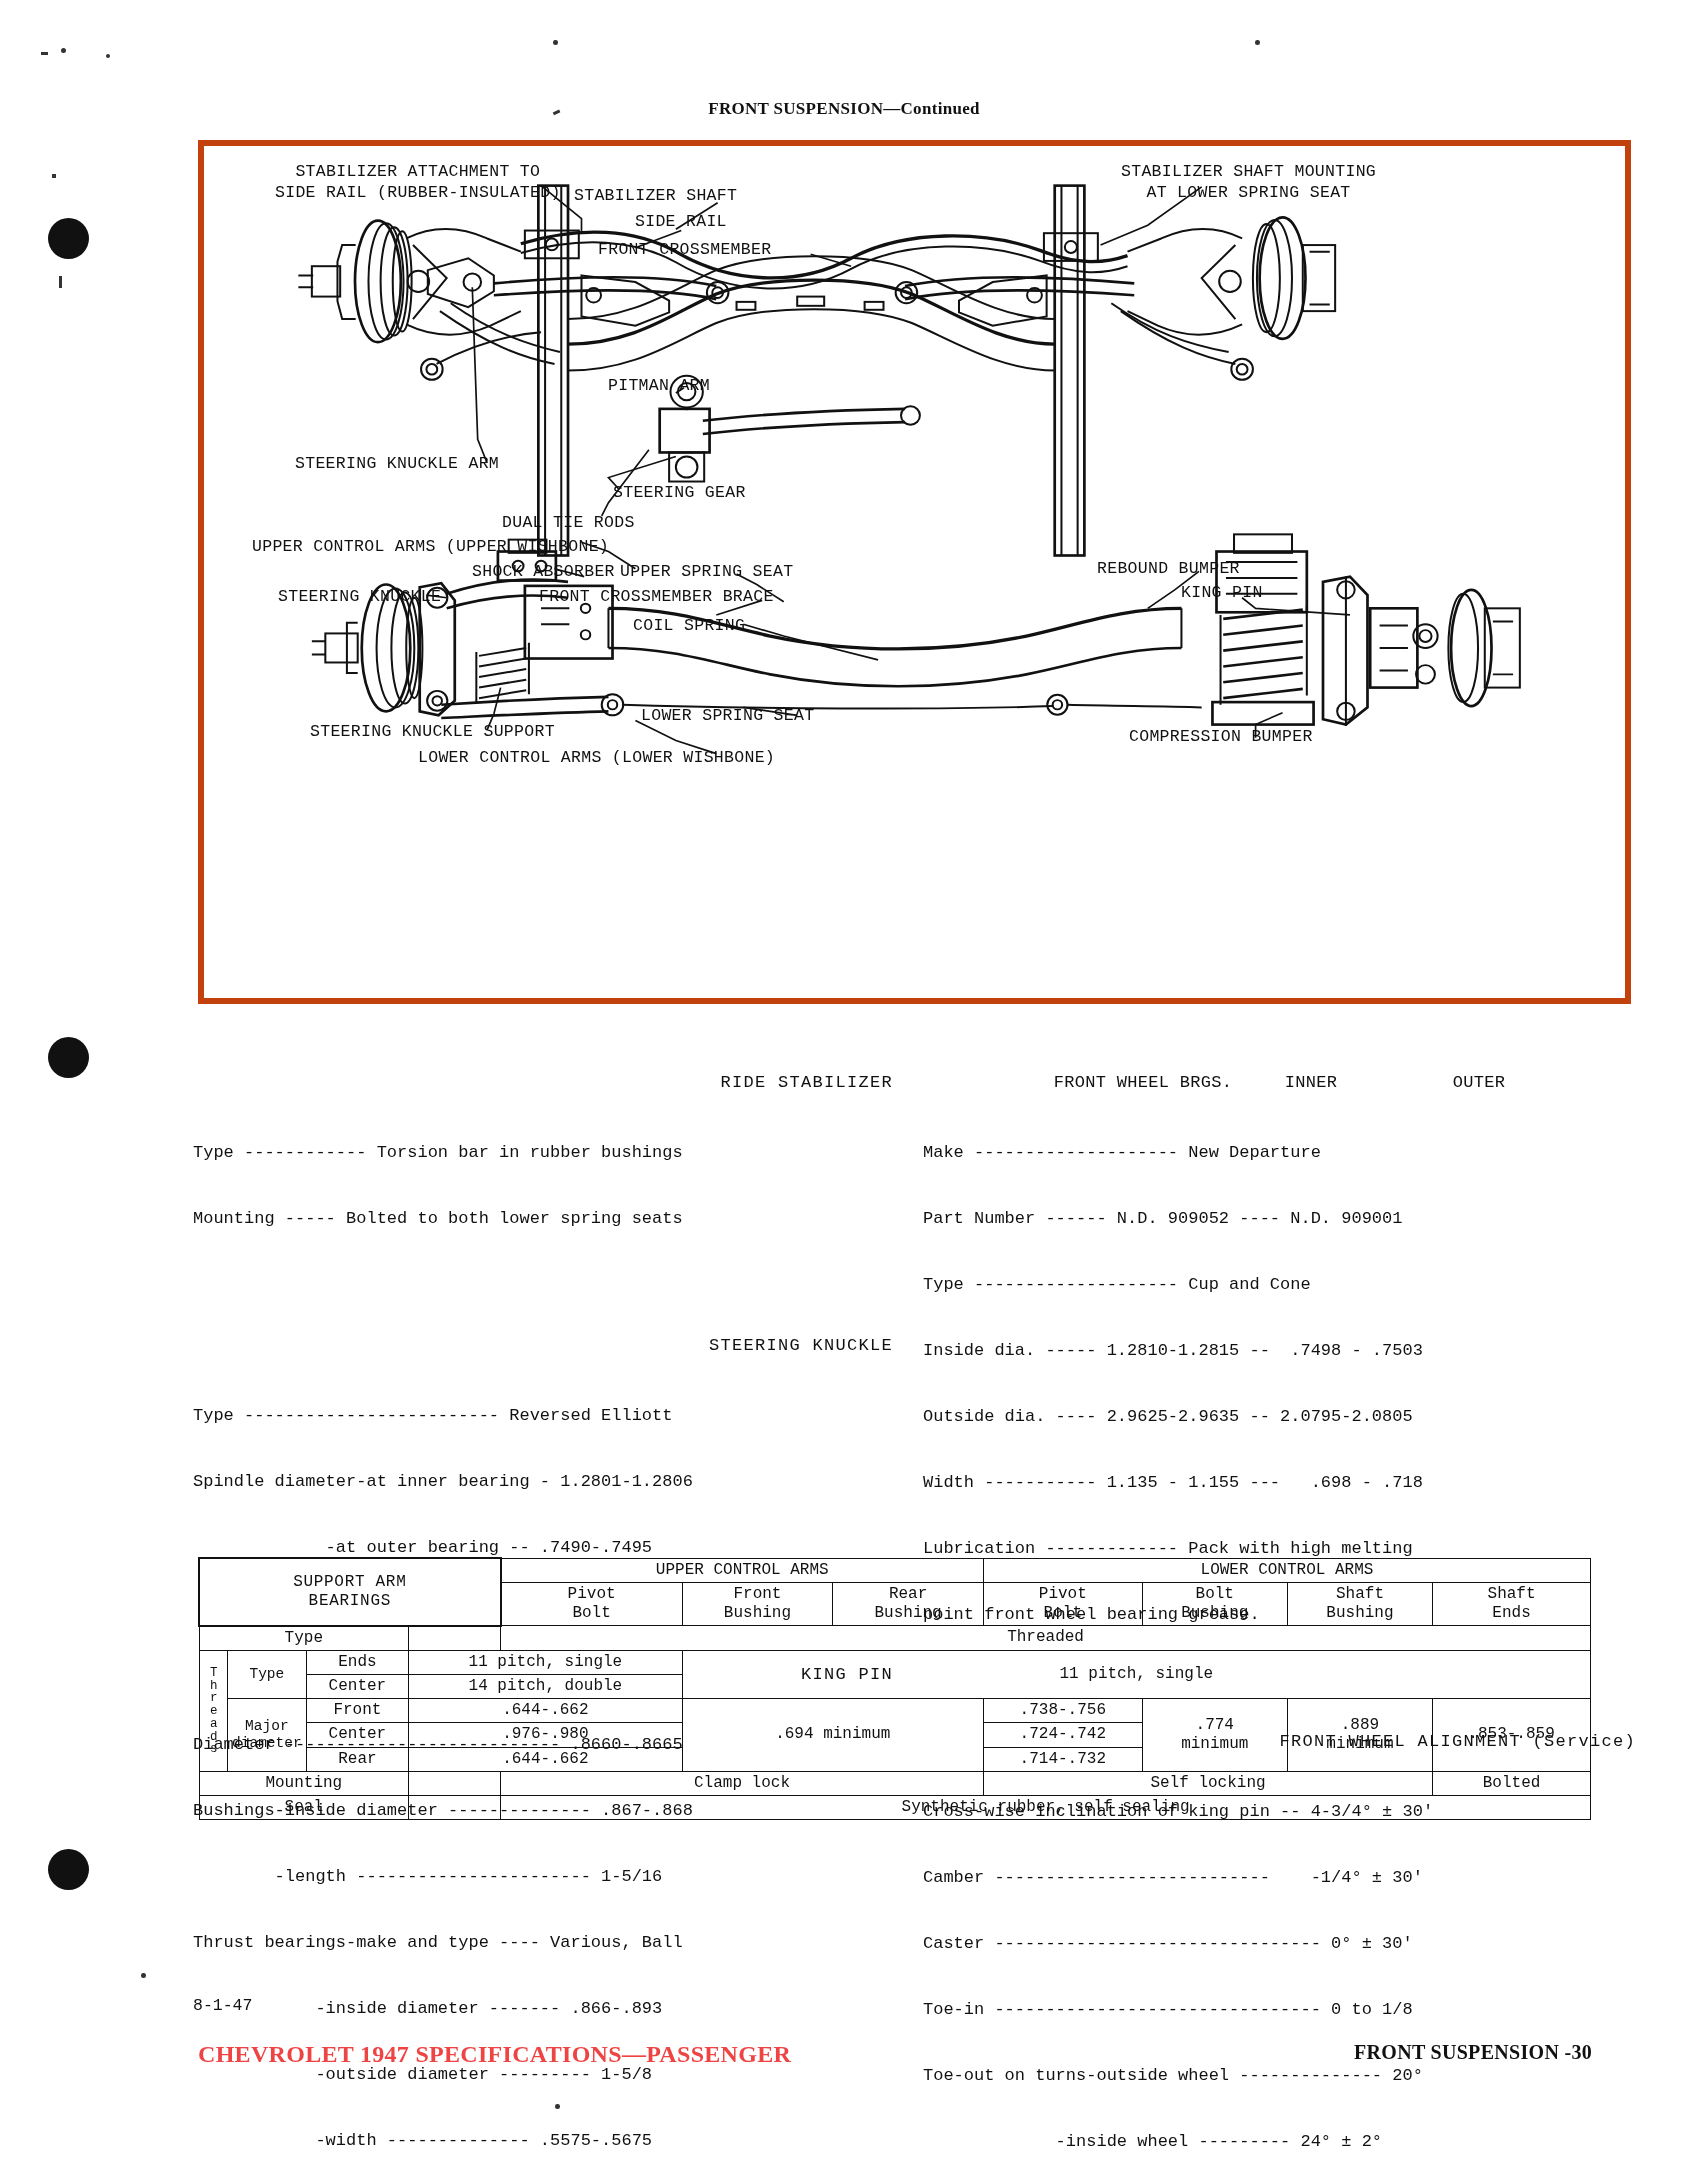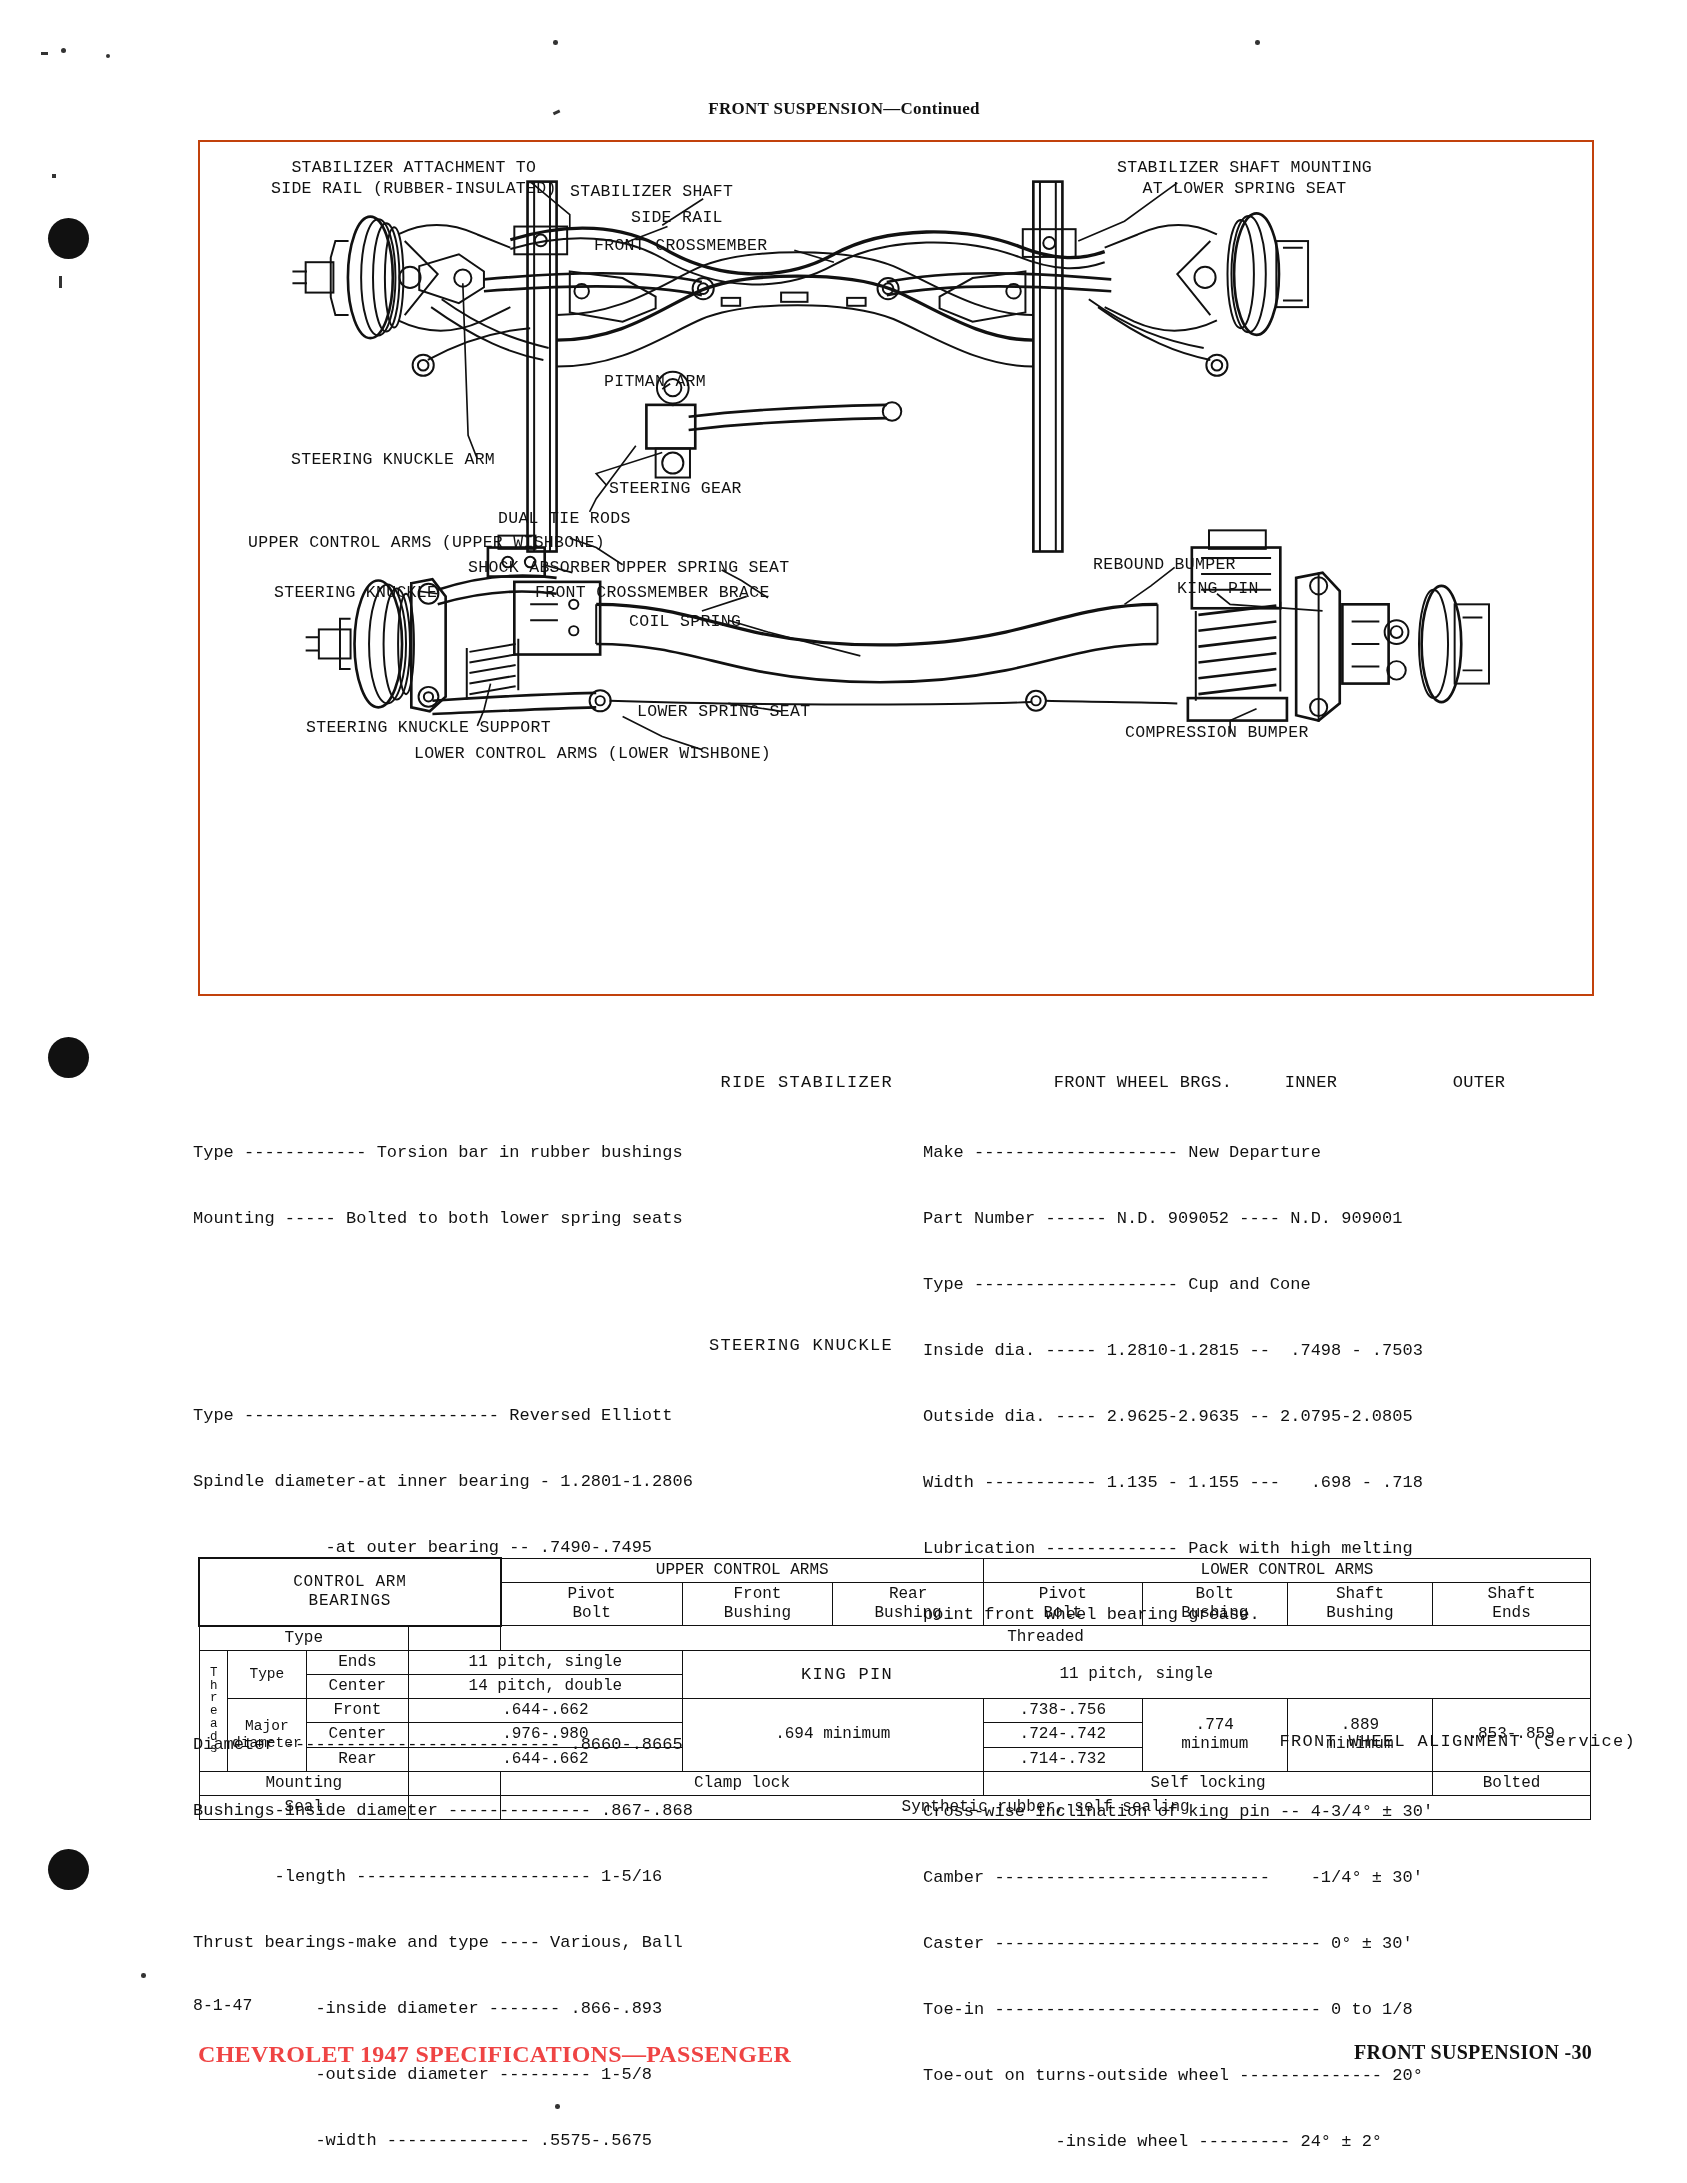--- a/index.html
+++ b/index.html
@@ -46,23 +46,24 @@
     font-size: 17px;
     letter-spacing: 0.3px;
     color: #111;
   }
 
   
   .figure-box {
     position: absolute;
     left: 198px; top: 140px;
     width: 1392px; height: 852px;
-    border: 2px solid #c2410c;
+    border: 6px solid #c2410c;
     background: #fff;
     overflow: hidden;
+    padding-left: 29px;
   }
   .fig-label {
     position: absolute;
     font-family: "Liberation Mono", monospace;
     font-size: 16.5px;
     letter-spacing: 0.3px;
     color: #111;
     white-space: pre;
     line-height: 1.25;
   }
@@ -439,21 +440,21 @@
           <col style="width:158px">
           <col style="width:158px">
         <col style="width:165px">
           <col style="width:152px">
           <col style="width:152px">
           <col style="width:164px">
       </colgroup>
       <tbody>
 
         <tr>
-          <td class="outer" colspan="4" rowspan="2" style="white-space:pre-line;font-size:16px;letter-spacing:0.7px;">CONTROL ARM
+          <td class="outer" colspan="4" rowspan="2" style="white-space:pre-line;font-size:16px;letter-spacing:0.7px;">SUPPORT ARM
 BEARINGS</td>
           <td colspan="3">UPPER CONTROL ARMS</td>
           <td colspan="4">LOWER CONTROL ARMS</td>
         </tr>
 
         <tr>
           <td style="white-space:pre-line">Pivot
 Bolt</td>
           <td style="white-space:pre-line">Front
 Bushing</td>

